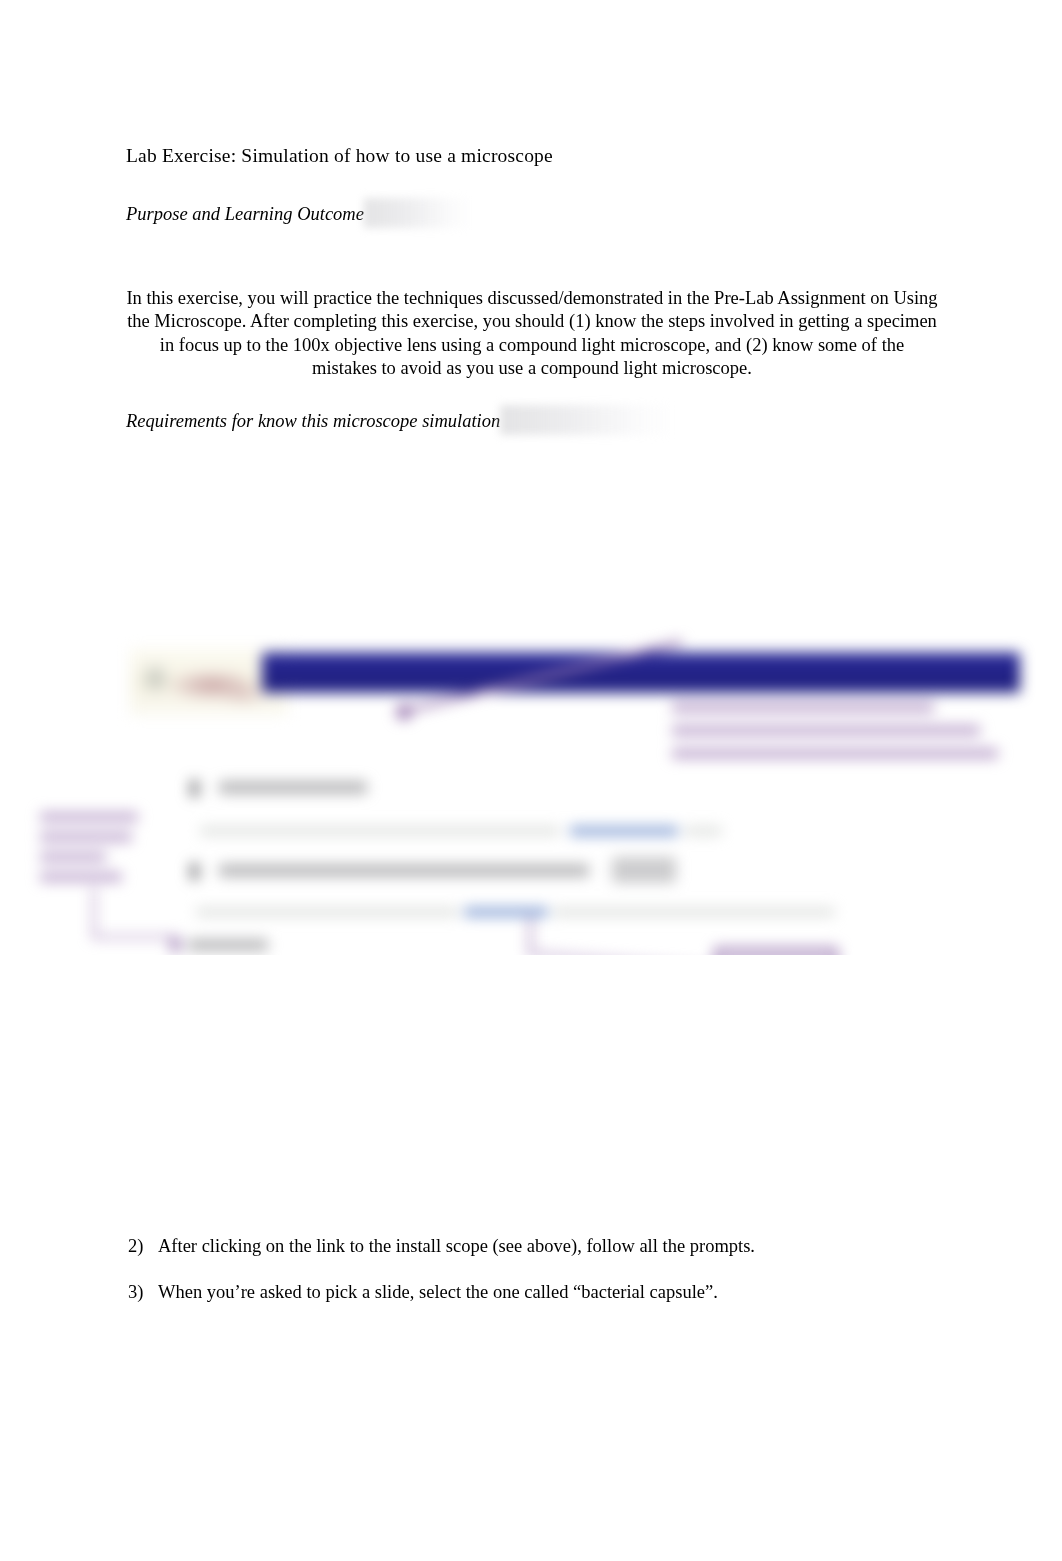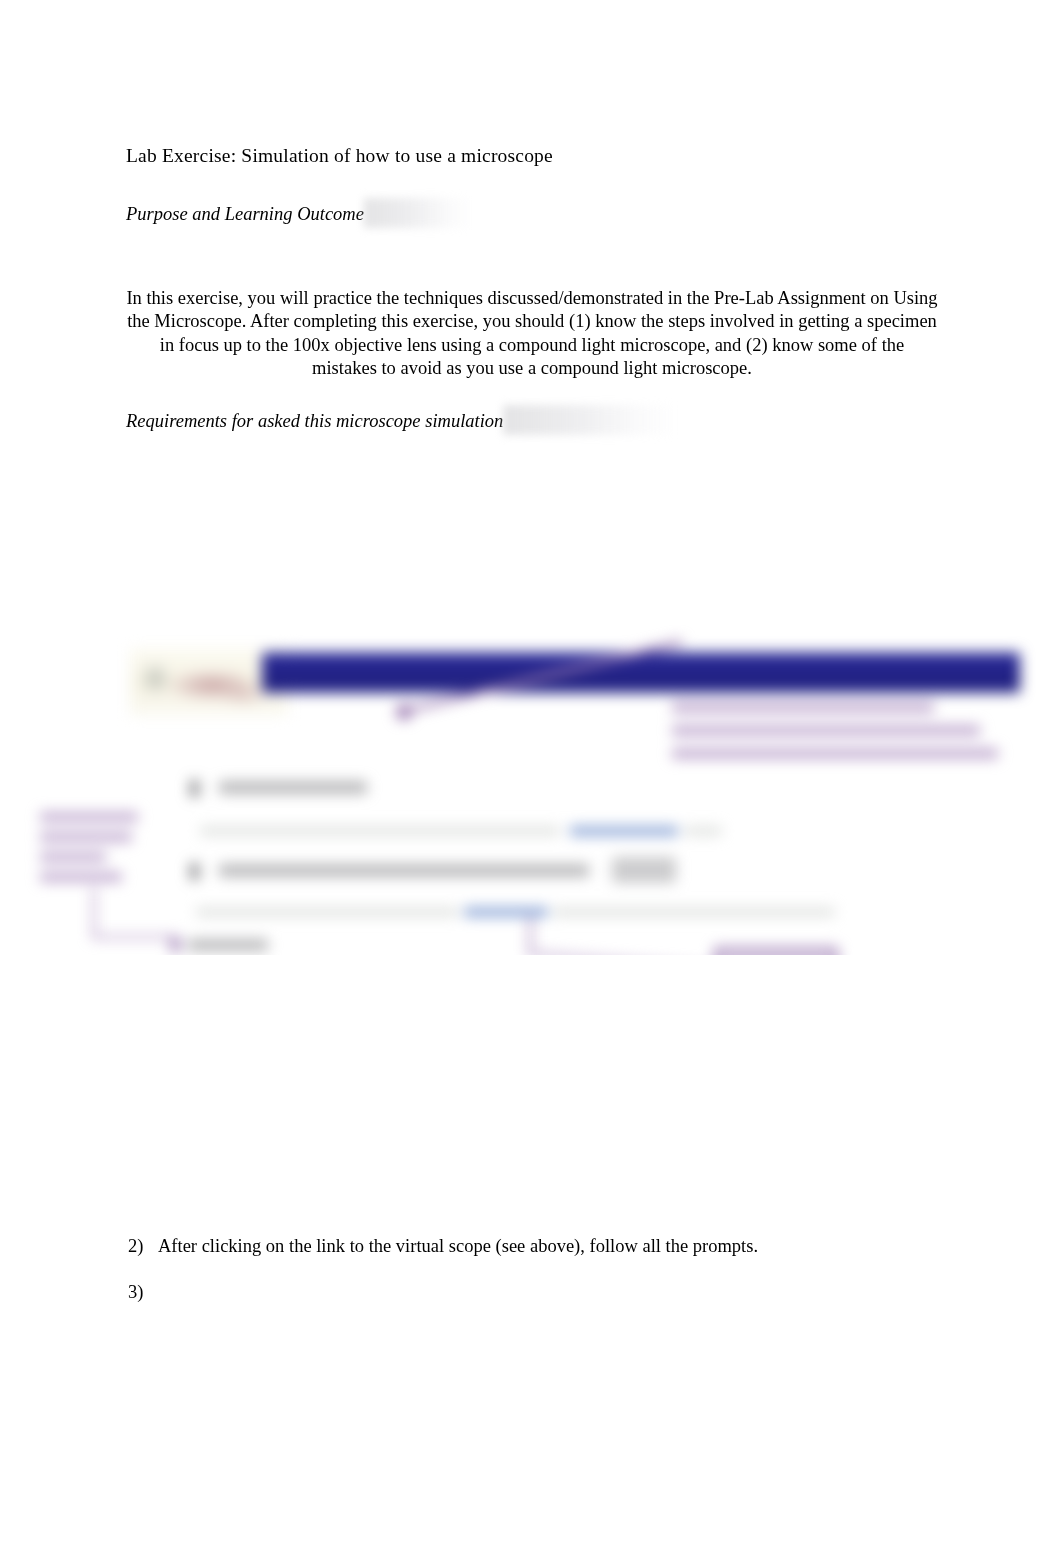--- a/index.html
+++ b/index.html
@@ -201,21 +201,21 @@
       <div class="heading">
         <span>Purpose and Learning Outcome</span>
         <span class="smear s1"></span>
       </div>
     </div>
 
     <div class="para">In this exercise, you will practice the techniques discussed/demonstrated in the Pre-Lab Assignment on Using the Microscope. After completing this exercise, you should (1) know the steps involved in getting a specimen in focus up to the 100x objective lens using a compound light microscope, and (2) know some of the mistakes to avoid as you use a compound light microscope.</div>
 
     <div class="heading-row">
       <div class="heading">
-        <span>Requirements for asked this microscope simulation</span>
+        <span>Requirements for know this microscope simulation</span>
         <span class="smear s2"></span>
       </div>
     </div>
 
     <div class="para">This simulation runs using Adobe Flash. So, if you’re using a desktop or laptop computer, this simulation should run okay (just enable Flash when you’re prompted to do so). If you’re using a mobile device, you will likely first need to install a browser that supports Adobe Flash. Two browsers that are reported to do this are Puffin and Photon; look for them in your mobile app store.</div>
 
     <div class="heading-row">
       <div class="heading">
         <span>Instructions</span>
         <span class="smear s3"></span>
@@ -224,25 +224,25 @@
 
     <div class="olist">
 
       <div class="li">
         <span class="num">1)</span><span>Go to the </span><a class="link" href="#">University of Delaware’s virtual microscope home page</a><span>. When you get there, you should see this:</span>
       </div>
 
       <div style="height:465px"></div>
 
       <div class="li">
-        <span class="num">2)</span><span>After clicking on the link to the virtual scope (see above), follow all the prompts.</span>
+        <span class="num">2)</span><span>After clicking on the link to the install scope (see above), follow all the prompts.</span>
       </div>
 
       <div class="li" style="margin-top:23px">
-        <span class="num">3)</span>
+        <span class="num">3)</span><span>When you’re asked to pick a slide, select the one called “bacterial capsule”.</span>
       </div>
 
     </div>
   </div>
 
   <div class="shot">
     <div class="shot-inner">
 
       <div class="logo-block"></div>
       <div class="banner"></div>

